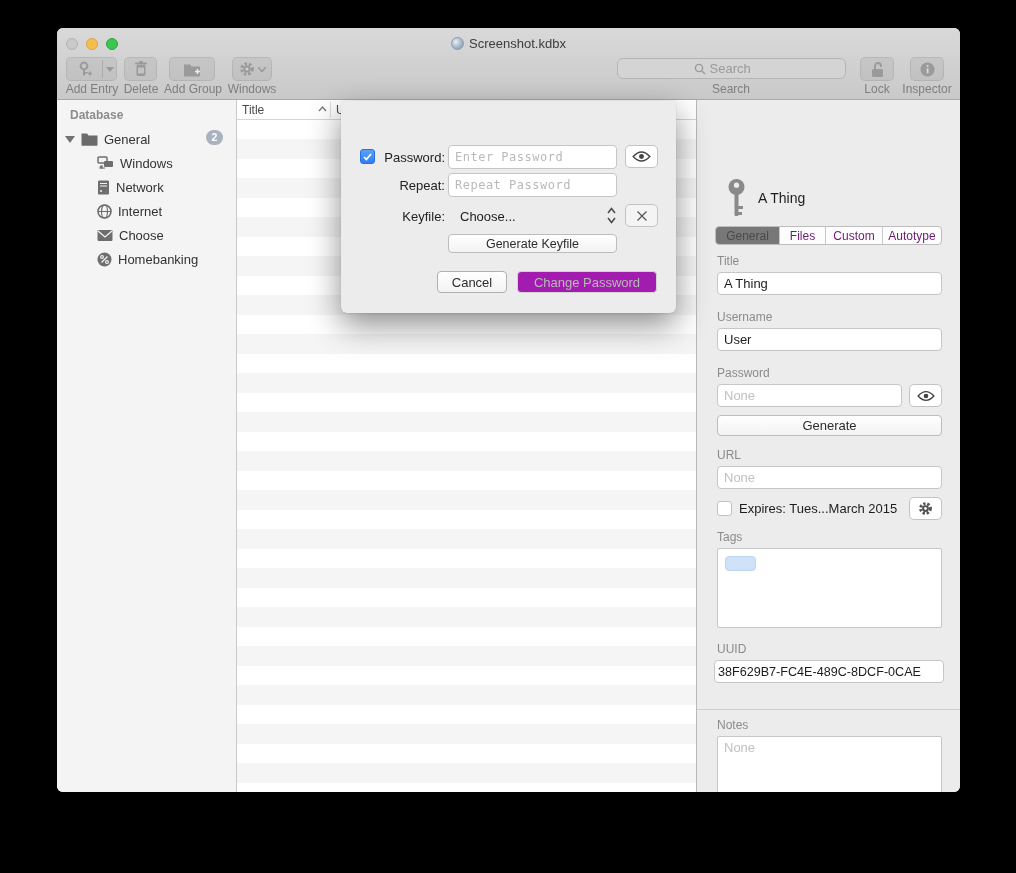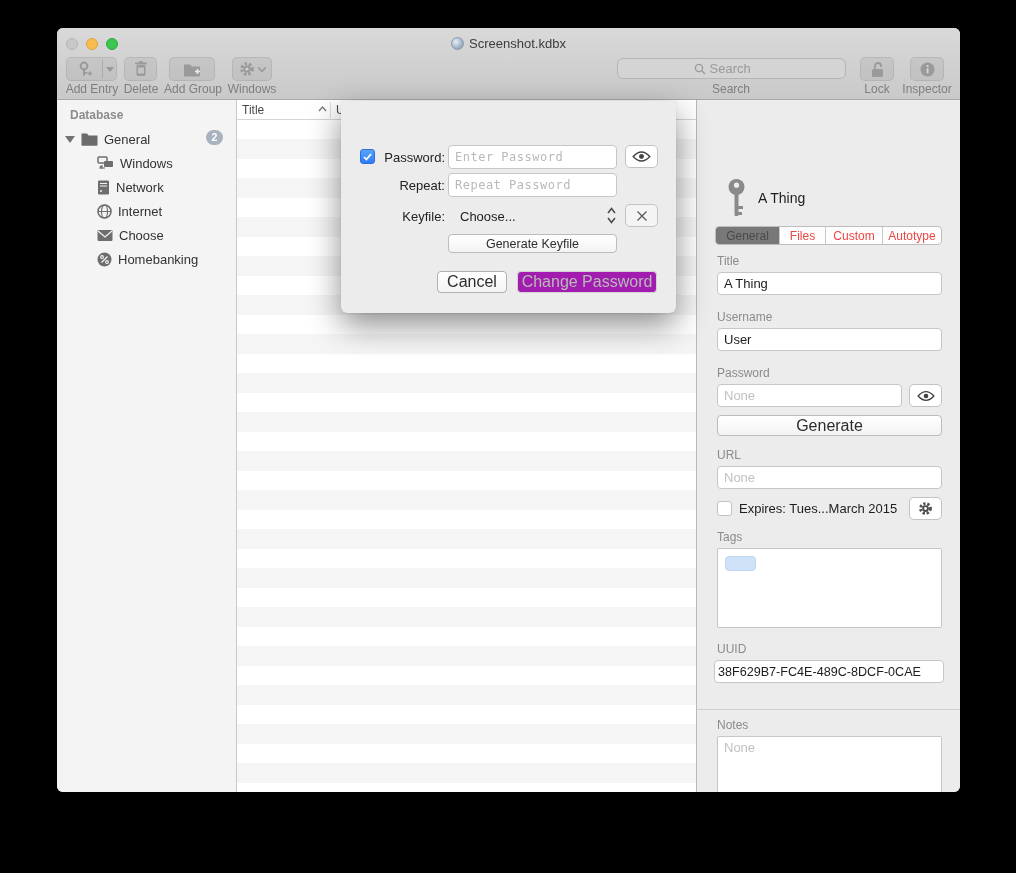--- a/index.html
+++ b/index.html
@@ -56,25 +56,25 @@
   
   .inspector { position:absolute; left:639px; top:0; width:264px; height:100%;
     background:#ececec; border-left:1px solid #b9b9b9; }
   .ins-label { position:absolute; font-size:12px; color:#8b8b8b; }
   .field { background:#fff; border:1px solid #c6c6c6; border-radius:4px; height:23px;
     font-size:13px; color:#1c1c1c; padding:0 6px; outline:none; font-family:"Liberation Sans",sans-serif; }
   .field::placeholder { color:#c0c0c0; }
   .sq-btn { position:absolute; width:33px; height:23px; background:#fff; border:1px solid #c3c3c3;
     border-radius:5px; display:flex; align-items:center; justify-content:center; }
   .push-btn { background:linear-gradient(#ffffff,#f3f3f3); border:1px solid #bcbcbc; border-radius:4px;
-    font-size:16px; color:#2c2c2c; display:flex; align-items:center; justify-content:center;
+    font-size:13px; color:#2c2c2c; display:flex; align-items:center; justify-content:center;
     font-family:"Liberation Sans",sans-serif; }
   .tabs { position:absolute; left:18px; top:126px; width:227px; height:19px; display:flex;
     border:1px solid #bdbdbd; border-radius:4px; overflow:hidden; background:#fdfdfd; }
-  .tab { flex:1; font-size:12px; color:#ef4444; text-align:center; line-height:18px;
+  .tab { flex:1; font-size:12px; color:#701a75; text-align:center; line-height:18px;
     border-right:1px solid #c9c9c9; }
   .tab:last-child { border-right:none; }
   .tab.sel { background:#787878; color:#4a4a4a; }
   .checkbox { width:15px; height:15px; border-radius:3px; }
   .checkbox.off { background:#fff; border:1px solid #c2c2c2; }
   .checkbox.on { background:linear-gradient(#59a3f8,#2f7cf6); border:1px solid #2a6fe0;
     display:flex; align-items:center; justify-content:center; }
   .divider { position:absolute; left:0; width:100%; height:1px; background:#cfcfcf; }
   
   .dialog { position:absolute; left:284px; top:73px; width:335px; height:212px;

